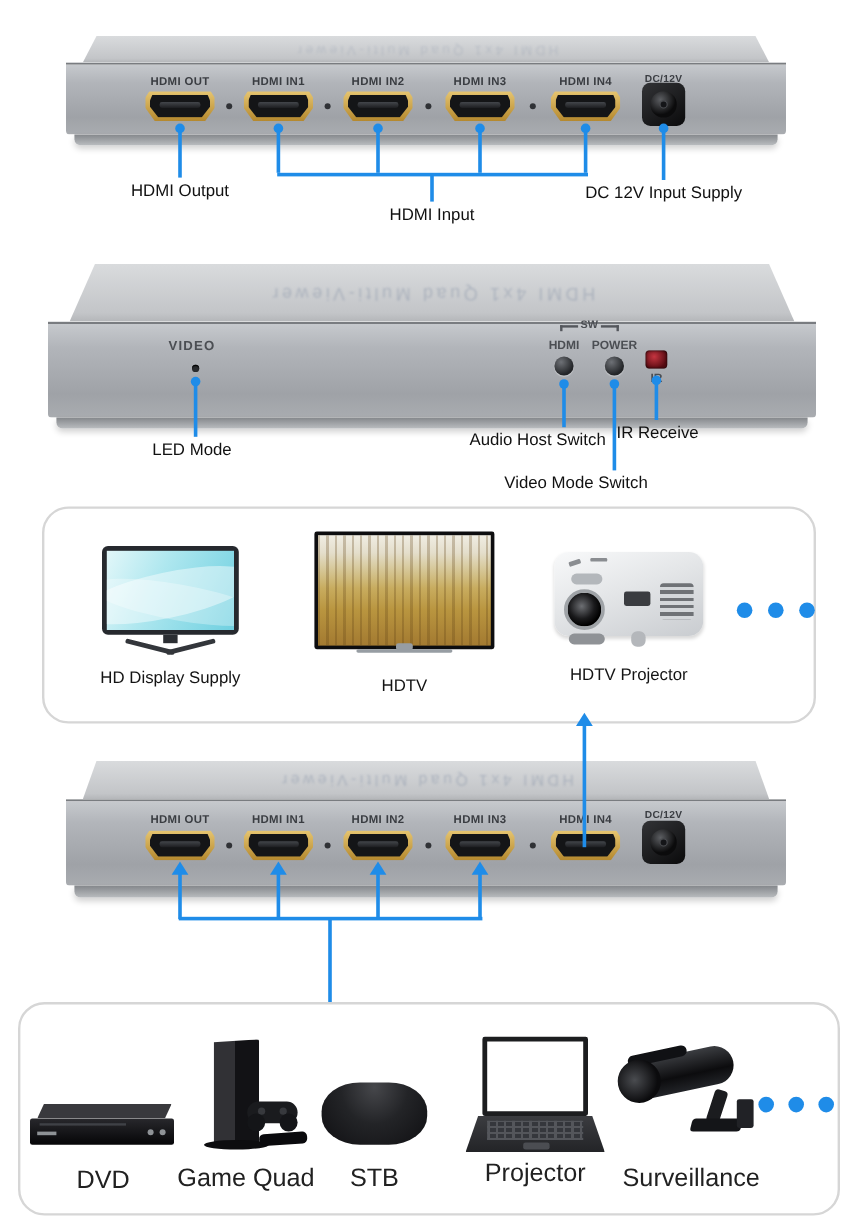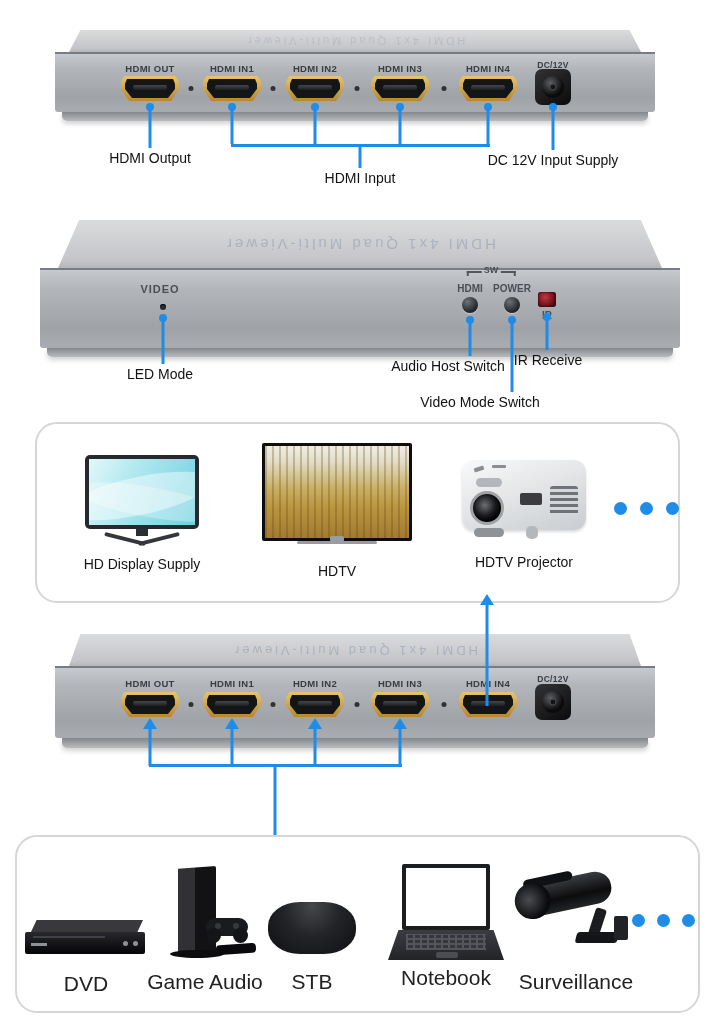--- a/index.html
+++ b/index.html
@@ -330,30 +330,30 @@
 
   <div class="ps-slab" style="left:178px;top:866px;width:38px;height:88px;"></div>
   <div class="ps-base" style="left:170px;top:950px;width:54px;height:8px;"></div>
   <div class="pad-body" style="left:206px;top:918px;width:42px;height:18px;">
     <div class="pad-stick" style="left:9px;top:5px;"></div>
     <div class="pad-stick" style="left:27px;top:5px;"></div>
   </div>
   <div class="pad-grip" style="left:206px;top:928px;"></div>
   <div class="pad-grip" style="left:233px;top:928px;"></div>
   <div class="ps-cam" style="left:216px;top:944px;width:40px;height:10px;transform:rotate(-4deg);"></div>
-  <div class="item-label src-label" style="left:205px;top:970px;">Game Audio</div>
+  <div class="item-label src-label" style="left:205px;top:970px;">Game Quad</div>
 
   <div class="stb-body" style="left:268px;top:902px;width:88px;height:52px;"></div>
   <div class="item-label src-label" style="left:312px;top:970px;">STB</div>
 
   <div class="nb-screen" style="left:402px;top:864px;width:88px;height:66px;"></div>
   <div class="nb-deck" style="left:388px;top:930px;width:116px;height:30px;"></div>
   <div class="nb-keys" style="left:406px;top:934px;width:80px;height:16px;"></div>
   <div class="nb-pad" style="left:436px;top:952px;width:22px;height:6px;"></div>
-  <div class="item-label src-label" style="left:446px;top:966px;">Notebook</div>
+  <div class="item-label src-label" style="left:446px;top:966px;">Projector</div>
 
   <div class="cam-body" style="left:520px;top:878px;width:92px;height:32px;">
     <div class="cam-fin" style="left:6px;top:-6px;width:50px;height:9px;"></div>
     <div class="cam-cap" style="left:-6px;top:-2px;width:36px;height:36px;"></div>
   </div>
   <div class="cam-arm" style="left:592px;top:908px;width:11px;height:28px;"></div>
   <div class="cam-base" style="left:576px;top:932px;width:42px;height:11px;"></div>
   <div class="cam-plate" style="left:614px;top:916px;width:14px;height:24px;"></div>
   <div class="item-label src-label" style="left:576px;top:970px;">Surveillance</div>
 

